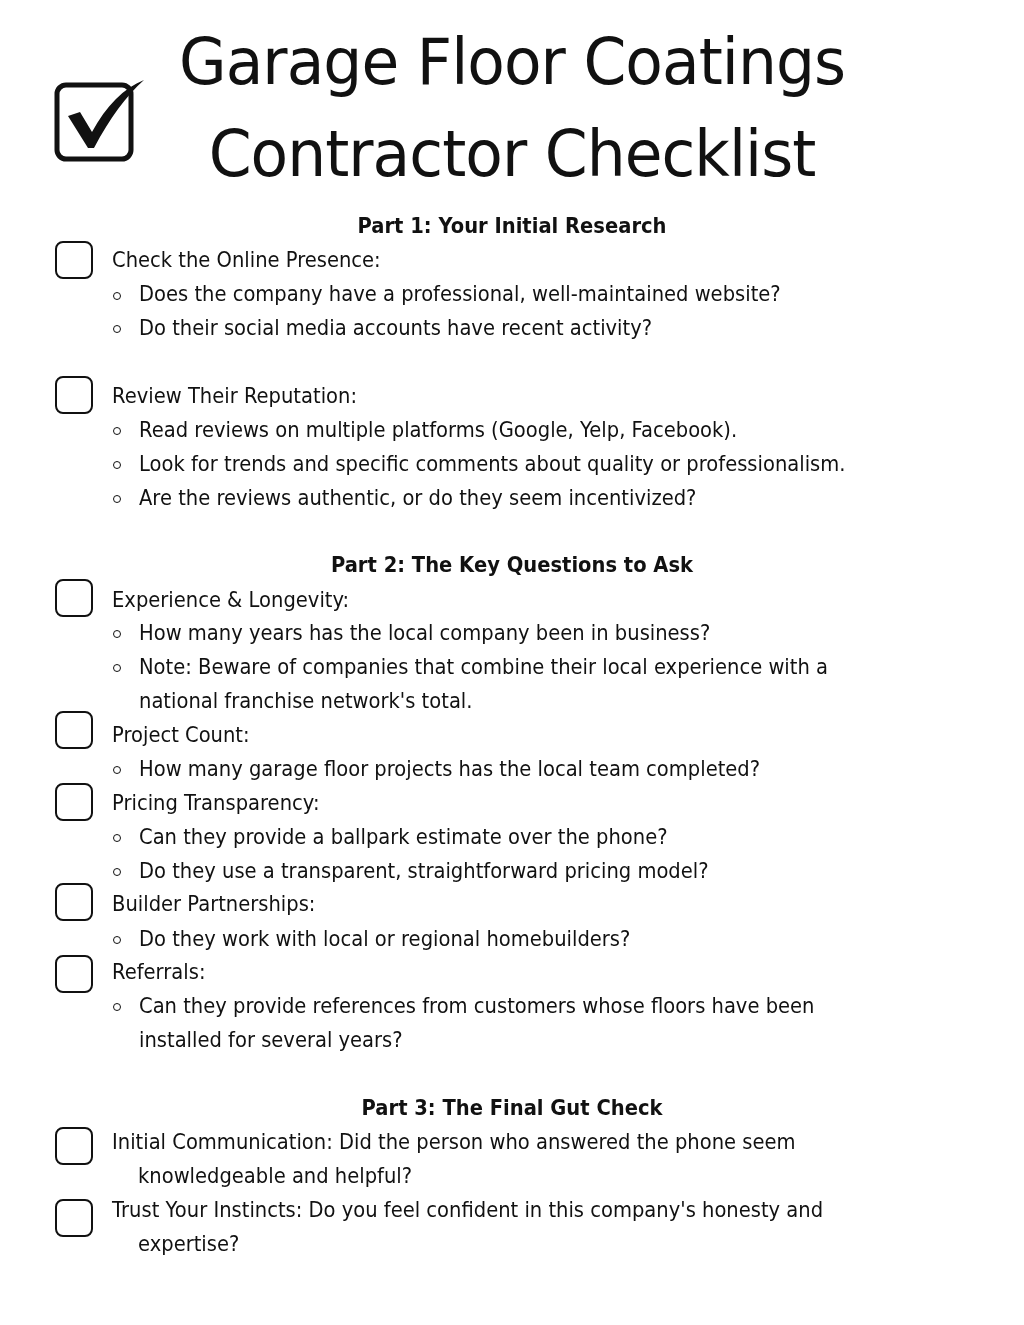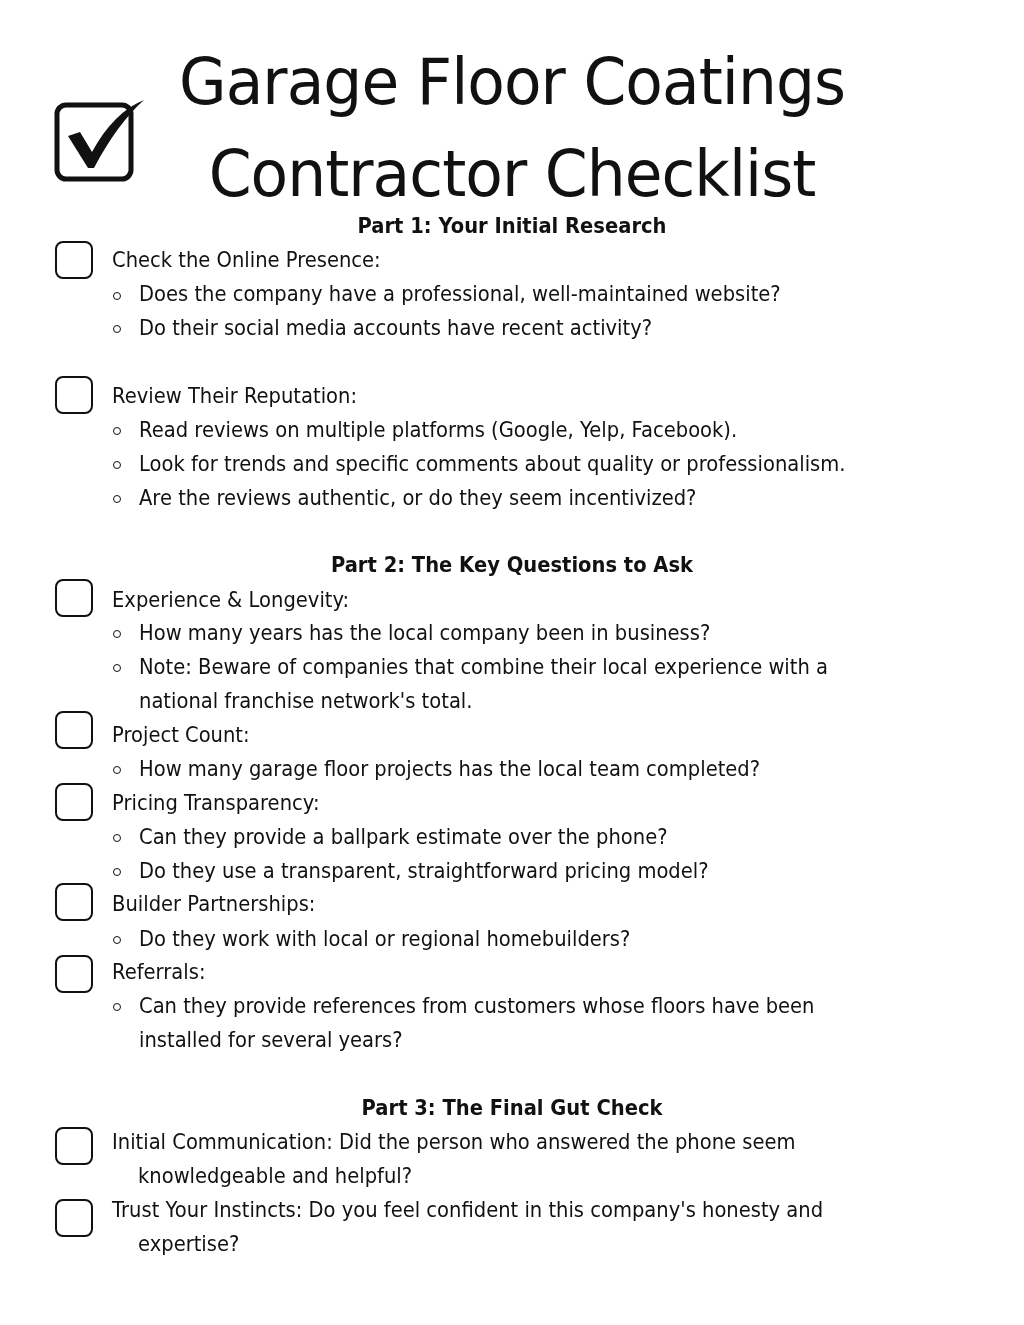--- a/index.html
+++ b/index.html
@@ -1,20 +1,20 @@
 <!DOCTYPE html>
 <html><head>
   <meta charset="utf-8">
   <style>
     html, body { margin: 0; padding: 0; background: #ffffff; }
     body {
       width: 1024px; height: 1325px; position: relative; overflow: hidden;
       font-family: "DejaVu Sans", "Liberation Sans", sans-serif; color: #111111;
     }
-    .header { position: absolute; left: 0; top: 18px; width: 1024px; height: 175px; margin-top: 20px; }
+    .header { position: absolute; left: 0; top: 18px; width: 1024px; height: 175px; }
     .header-icon { position: absolute; left: 54px; top: 58px; width: 92px; height: 88px; }
     .title {
       position: absolute; left: 0; width: 1024px; text-align: center;
       font-size: 64px; line-height: 1; letter-spacing: -1px; font-weight: normal; margin: 0;
       transform: scaleX(0.96);
     }
     .title.l1 { top: 12px; }
     .title.l2 { top: 104px; }
 
     .section-title {

